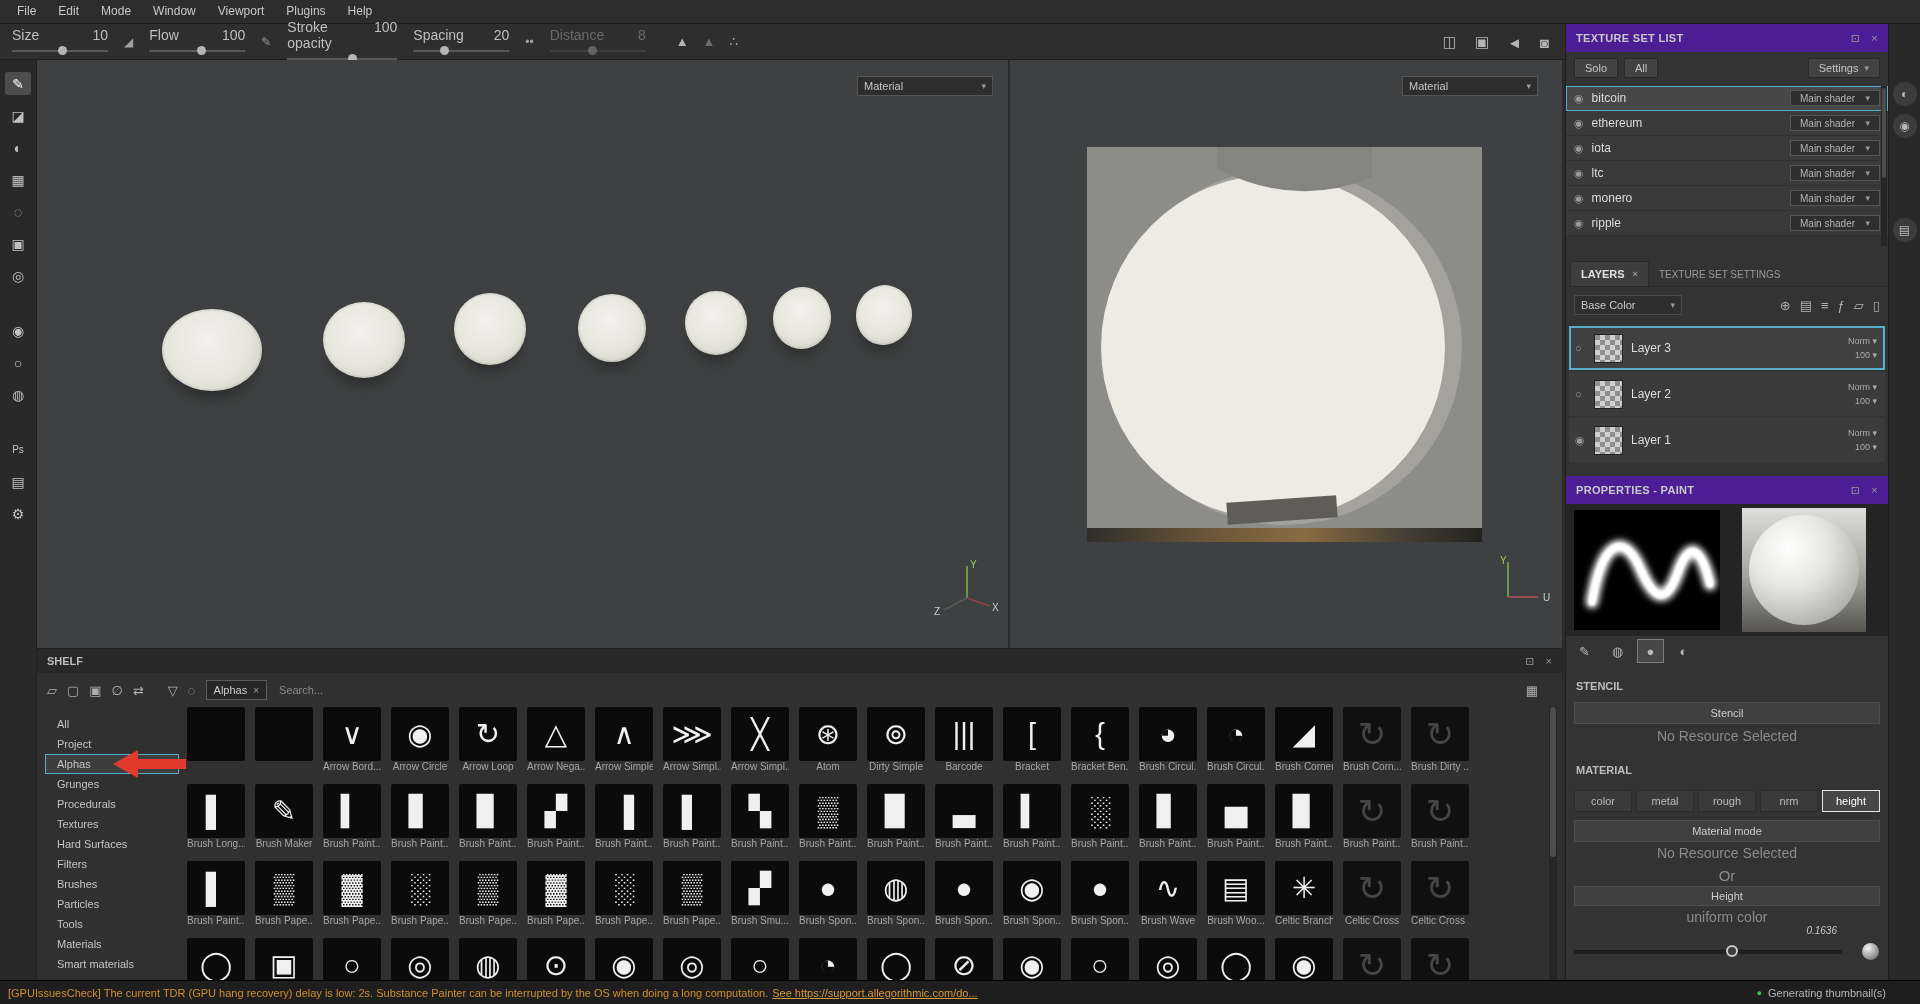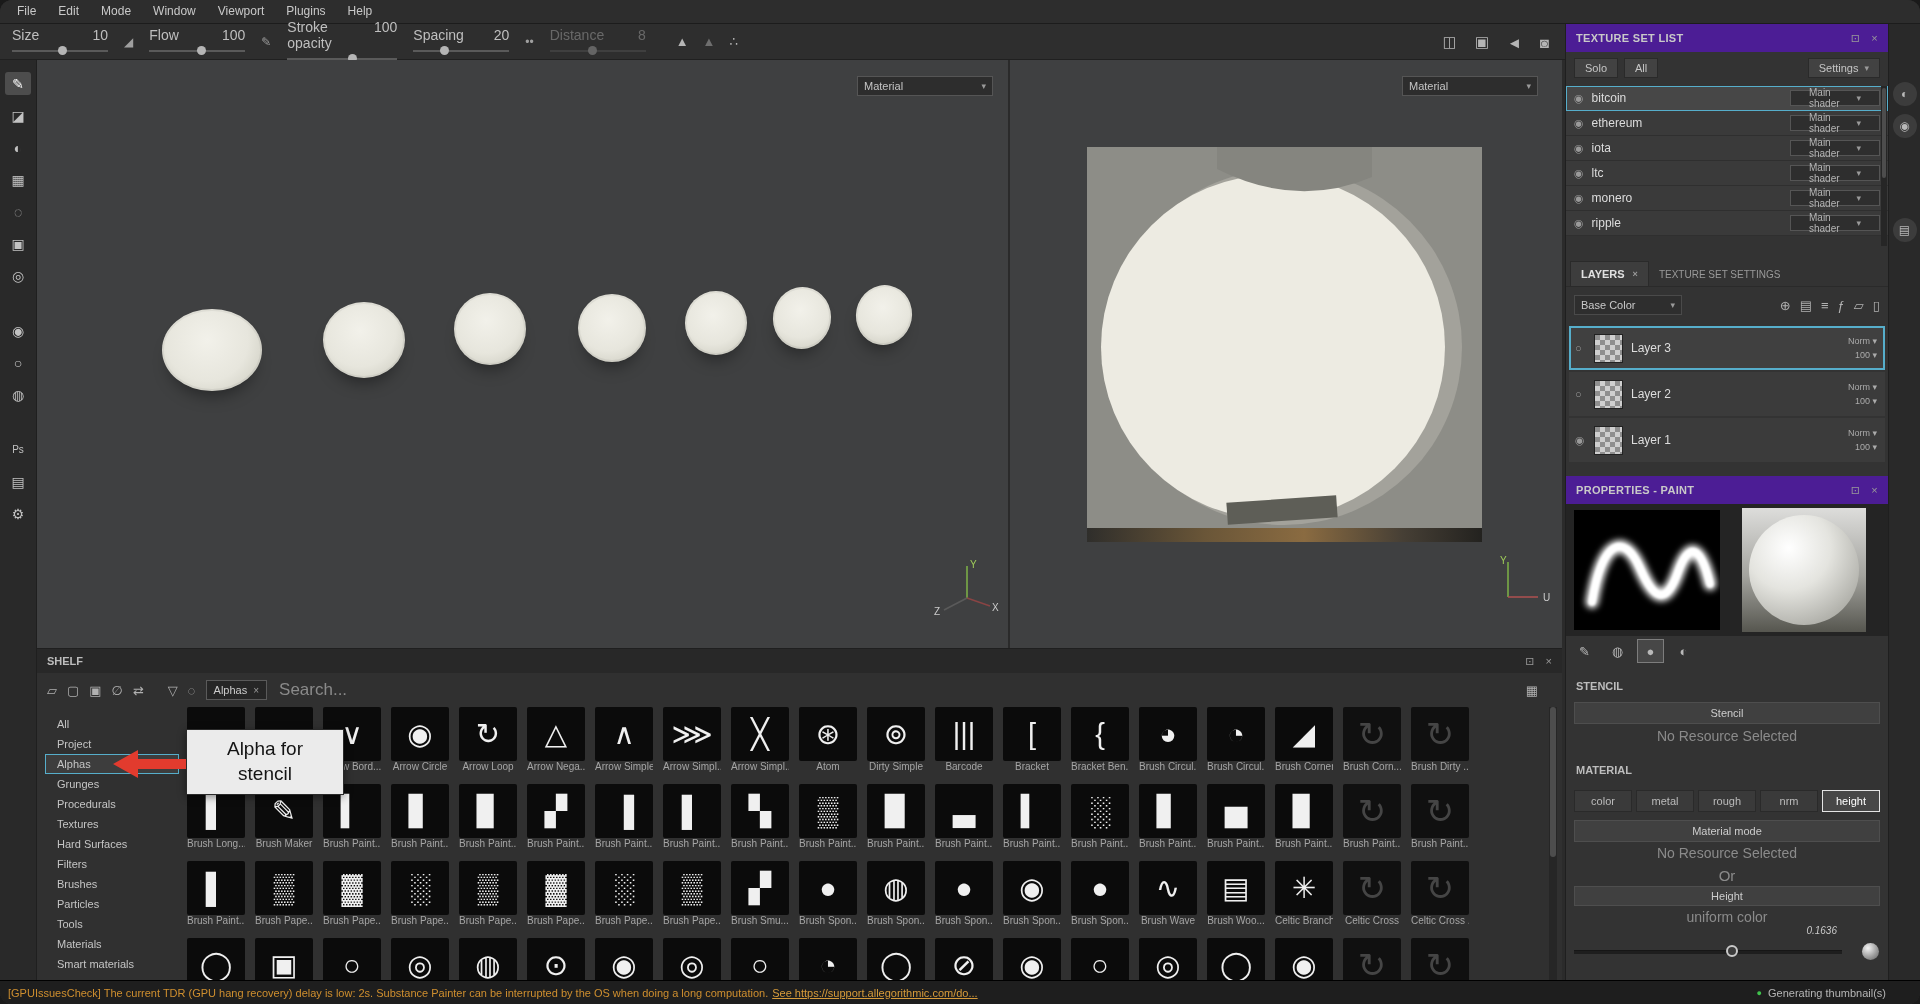--- a/index.html
+++ b/index.html
@@ -1,17 +1,17 @@
 <!DOCTYPE html>
 <html><head>
 <meta charset="utf-8">
 <style>
   html,body{margin:0;padding:0;background:#1a1a1a;}
   body{font-family:"Liberation Sans","DejaVu Sans",sans-serif;-webkit-font-smoothing:antialiased;}
-  #app{position:relative;width:1920px;height:1004px;background:#2b2b2b;overflow:hidden;color:#ccc;font-size:12px;border-radius:12px;}
+  #app{position:relative;width:1920px;height:1004px;background:#2b2b2b;overflow:hidden;color:#ccc;font-size:12px;}
 
   
   .menubar{position:absolute;left:0;top:0;width:1920px;height:24px;background:#2d2d2d;border-bottom:1px solid #1c1c1c;display:flex;align-items:center;padding-left:6px;box-sizing:border-box;}
   .menu-item{padding:0 11px;line-height:23px;color:#c9c9c9;font-size:12px;cursor:default;}
 
   
   .toolbar{position:absolute;left:0;top:24px;width:1565px;height:36px;background:#2e2e2e;border-bottom:1px solid #202020;display:flex;align-items:center;padding-left:12px;gap:16px;box-sizing:border-box;}
   .tb-group{width:96px;}
   .tb-top{display:flex;justify-content:space-between;font-size:14px;color:#bfbfbf;}
   .tb-slider{position:relative;height:10px;margin-top:3px;}
@@ -41,21 +41,21 @@
   
   .right-panel{position:absolute;left:1565px;top:24px;width:323px;height:956px;background:#333;border-left:1px solid #1f1f1f;box-sizing:border-box;}
   .sec-header{position:absolute;left:0;right:0;height:28px;background:#4c1d95;display:flex;align-items:center;padding:0 10px;font-size:11px;font-weight:bold;color:#c9c9c9;letter-spacing:.3px;box-sizing:border-box;}
   .hdr-icons{margin-left:auto;display:flex;gap:11px;color:#9a9a9a;font-size:11px;font-weight:normal;}
   .small-btn{height:18px;padding:0 10px;background:#424242;border:1px solid #2a2a2a;color:#c5c5c5;font-size:11px;display:flex;align-items:center;justify-content:center;}
   .ts-controls{position:absolute;left:0;right:0;top:30px;height:28px;display:flex;align-items:center;gap:6px;padding:0 8px;box-sizing:border-box;}
   .ts-list{position:absolute;left:0;right:0;top:62px;}
   .ts-row{height:25px;display:flex;align-items:center;padding:0 8px;background:#3a3a3a;border-bottom:1px solid #2f2f2f;font-size:12px;color:#ddd;box-sizing:border-box;}
   .ts-row.selected{background:#474747;outline:1px solid #56aecb;outline-offset:-1px;}
   .ts-icon{color:#9a9a9a;margin-right:8px;font-size:11px;}
-  .shader-btn{margin-left:auto;height:16px;width:90px;background:#2e2e2e;border:1px solid #555;font-size:10px;color:#b5b5b5;display:flex;align-items:center;justify-content:space-between;padding:0 18px;box-sizing:border-box;}
+  .shader-btn{margin-left:auto;height:16px;width:90px;background:#2e2e2e;border:1px solid #555;font-size:10px;color:#b5b5b5;display:flex;align-items:center;justify-content:space-between;padding:0 9px;box-sizing:border-box;}
   .scrollbar{position:absolute;background:#262626;}
   .scroll-thumb{position:absolute;background:#4d4d4d;border-radius:3px;}
   .tabs{position:absolute;left:0;right:0;top:236px;height:27px;display:flex;align-items:flex-end;padding-left:4px;border-bottom:1px solid #2a2a2a;box-sizing:border-box;}
   .tab-active{height:24px;background:#3d3d3d;display:flex;align-items:center;gap:8px;padding:0 10px;font-size:11px;font-weight:bold;color:#e0e0e0;border:1px solid #2a2a2a;border-bottom:none;}
   .tab-inactive{height:24px;display:flex;align-items:center;padding:0 10px;font-size:10px;color:#999;}
   .channel-row{position:absolute;left:0;right:0;top:268px;height:26px;display:flex;align-items:center;padding:0 8px;box-sizing:border-box;}
   .channel-select{height:20px;width:108px;background:#2e2e2e;border:1px solid #4a4a4a;display:flex;align-items:center;justify-content:space-between;padding:0 6px;font-size:11px;color:#c9c9c9;box-sizing:border-box;}
   .panel-icons{margin-left:auto;display:flex;gap:9px;}
   .panel-icon{color:#b2b2b2;font-size:13px;}
   .layer-list{position:absolute;left:3px;right:3px;top:302px;}
@@ -87,21 +87,21 @@
   .far-strip{position:absolute;left:1888px;top:24px;width:32px;height:956px;background:#292929;border-left:1px solid #1f1f1f;display:flex;flex-direction:column;align-items:center;padding-top:58px;box-sizing:border-box;}
   .fs-icon{width:24px;height:24px;border-radius:50%;background:#3c3c3c;color:#b9b9b9;display:flex;align-items:center;justify-content:center;font-size:12px;margin-bottom:8px;}
 
   
   .shelf{position:absolute;left:37px;top:648px;width:1525px;height:332px;background:#303030;border-top:1px solid #1f1f1f;box-sizing:border-box;overflow:hidden;}
   .shelf-header{position:absolute;left:0;right:0;top:0;height:24px;background:#282828;display:flex;align-items:center;padding:0 10px;font-weight:bold;font-size:11px;color:#bdbdbd;box-sizing:border-box;}
   .shelf-toolbar{position:absolute;top:24px;left:0;right:0;height:34px;display:flex;align-items:center;padding:0 10px;gap:10px;box-sizing:border-box;}
   .sh-icon{color:#b0b0b0;font-size:13px;}
   .chip{height:18px;background:#262626;border:1px solid #5a5a5a;display:flex;align-items:center;gap:6px;padding:0 7px;font-size:11px;color:#ccc;}
   .chip .x{color:#9a9a9a;font-size:10px;}
-  .search-input{background:transparent;border:none;outline:none;color:#bbb;font-size:17px;width:240px;font-family:inherit;}
+  .search-input{background:transparent;border:none;outline:none;color:#bbb;font-size:11px;width:240px;font-family:inherit;}
   .search-input::placeholder{color:#8a8a8a;}
   .cat-list{position:absolute;left:8px;top:65px;width:134px;}
   .cat{height:20px;line-height:20px;padding-left:12px;font-size:11px;color:#c5c5c5;box-sizing:border-box;}
   .cat.selected{background:#3d3d3d;outline:1px solid #56aecb;outline-offset:-1px;}
   .tile-grid{position:absolute;left:150px;top:58px;width:1355px;height:274px;overflow:hidden;}
   .tile-row{display:flex;gap:10px;margin-bottom:9px;}
   .tile{width:58px;flex:0 0 58px;}
   .thumb{width:58px;height:54px;background:#0b0b0b;display:flex;align-items:center;justify-content:center;font-size:29px;color:#f0f0f0;border-radius:2px;overflow:hidden;}
   .thumb.faded{color:#454545;font-size:34px;background:#101010;}
   .tlabel{height:14px;font-size:10px;color:#a5a5a5;text-align:center;white-space:nowrap;overflow:hidden;}
@@ -782,23 +782,20 @@
           </div>
           <div class="tile">
             <div class="thumb faded">↻</div>
           </div>
         </div>
       </div>
     <div class="scrollbar" style="left:1512px;top:58px;width:8px;height:274px">
         <div class="scroll-thumb" style="left:1px;top:0;width:6px;height:150px"></div>
       </div>
 
-    <div class="callout">
-        <span>Alpha for stencil</span>
-      </div>
     <div class="red-arrow-body"></div>
     <div class="red-arrow-head"></div>
   </div>
 
   <div class="statusbar">
     <span>[GPUIssuesCheck] The current TDR (GPU hang recovery) delay is low: 2s. Substance Painter can be interrupted by the OS when doing a long computation.</span>
     <span class="status-link">See https://support.allegorithmic.com/do...</span>
     <span class="status-right">
       <span class="green-dot">●</span>
       <span>Generating thumbnail(s)</span>

